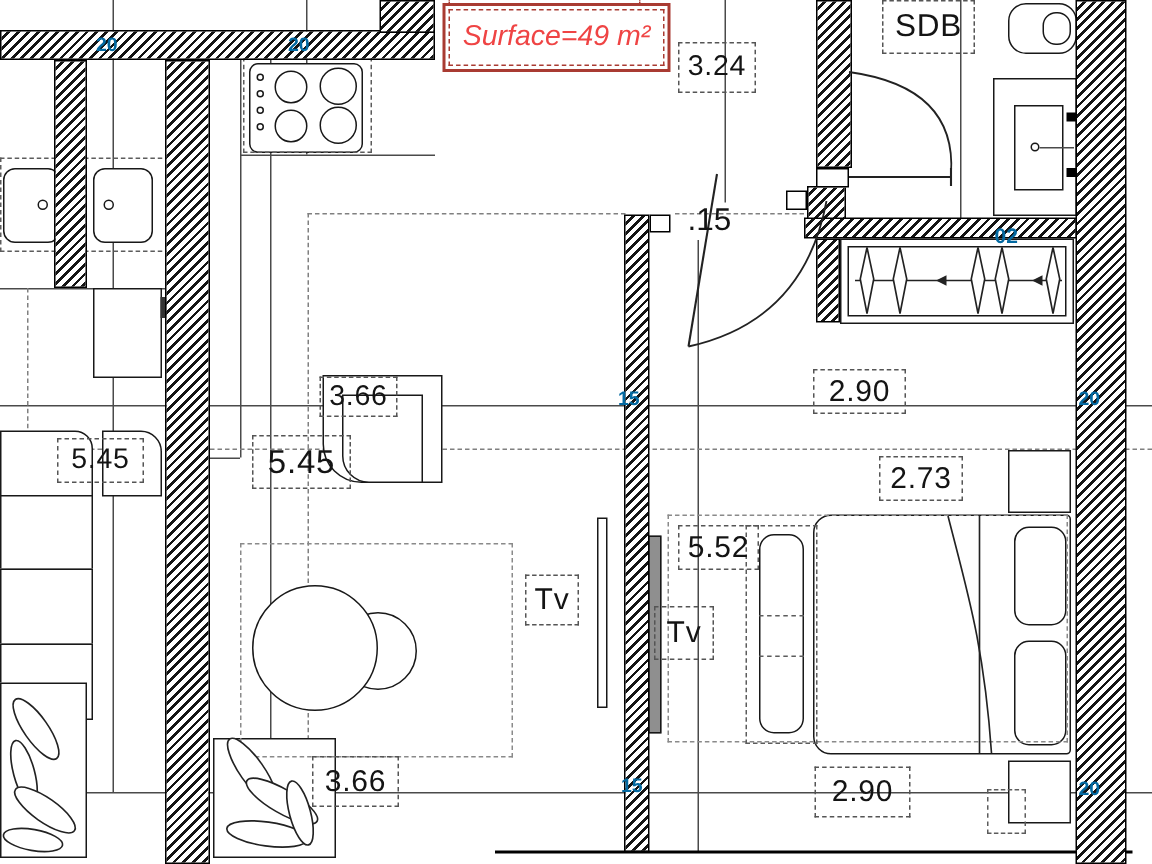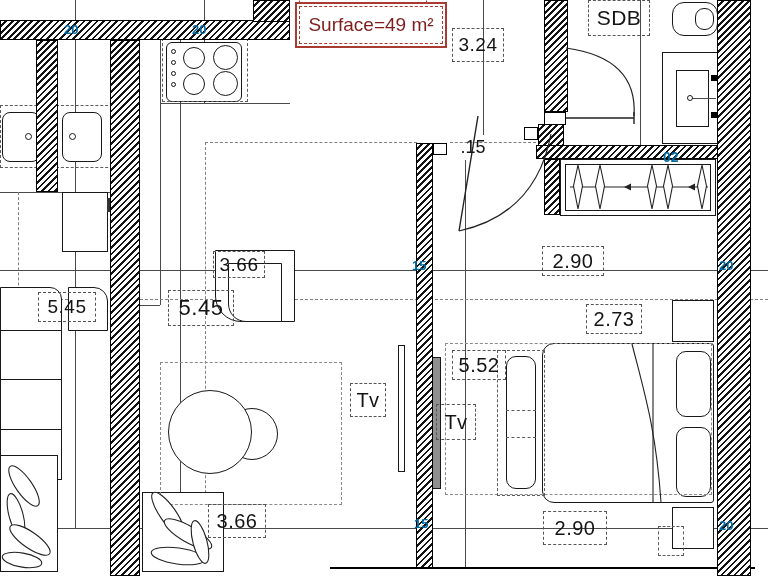--- a/index.html
+++ b/index.html
@@ -20,21 +20,21 @@
   .furn{background:#fff;border:1.5px solid #181818;z-index:2;}
   .dfurn{border:1.4px dashed #5c5c5c;background:transparent;z-index:3;}
   .ddiv{height:0;border-top:1.3px dashed #5c5c5c;z-index:3;}
   
   .dbox{border:1.5px dashed #555;display:flex;align-items:center;justify-content:center;
         color:#141414;z-index:5;background:transparent;letter-spacing:0.5px;}
   .txt{color:#141414;display:flex;align-items:center;justify-content:center;z-index:5;}
   .wt{font-size:13px;font-weight:700;color:#0369a1;z-index:5;}
   #surface-box{border:2.2px solid #A93B32;background:#fff;z-index:6;display:flex;align-items:center;justify-content:center;}
   #surface-inner{position:absolute;left:2px;top:2px;right:2px;bottom:2px;border:1.3px dashed #A93B32;
-        display:flex;align-items:center;justify-content:center;color:#7f1d1d;font-size:19px;}
+        display:flex;align-items:center;justify-content:center;color:#ef4444;font-size:19px;font-style:italic;}
   #surface-partial{border:1.3px dashed #A93B32;z-index:6;background:transparent;}
   svg.overlay{position:absolute;left:0;top:0;z-index:4;pointer-events:none;}
 </style>
 </head>
 <body>
 
 <div id="plan">
 
   <div class="abs hl" style="left:0;top:270px;width:768px;"></div>
   <div class="abs hl" style="left:0;top:528px;width:768px;"></div>
@@ -166,21 +166,21 @@
     </g>
   </svg>
 
   <div id="surface-partial" class="abs" style="left:299px;top:-6px;width:128px;height:10px;"></div>
   <div id="surface-box" class="abs" style="left:295px;top:2px;width:152px;height:46px;">
     <div id="surface-inner">Surface=49 m²</div>
   </div>
 
   <div class="abs dbox" style="left:452px;top:28px;width:52px;height:34px;font-size:19px;">3.24</div>
   <div class="abs dbox" style="left:588px;top:0;width:62px;height:36px;font-size:21px;">SDB</div>
-  <div class="abs txt" style="left:453px;top:136px;width:40px;height:22px;font-size:18px;">.15</div>
+  <div class="abs txt" style="left:453px;top:136px;width:40px;height:22px;font-size:21px;">.15</div>
   <div class="abs dbox" style="left:542px;top:246px;width:62px;height:30px;font-size:20px;">2.90</div>
   <div class="abs dbox" style="left:38px;top:292px;width:58px;height:30px;font-size:19px;">5.45</div>
   <div class="abs dbox" style="left:168px;top:290px;width:66px;height:36px;font-size:22px;">5.45</div>
   <div class="abs dbox" style="left:213px;top:251px;width:52px;height:27px;font-size:19px;">3.66</div>
   <div class="abs dbox" style="left:586px;top:304px;width:56px;height:30px;font-size:20px;">2.73</div>
   <div class="abs dbox" style="left:452px;top:350px;width:54px;height:30px;font-size:20px;">5.52</div>
   <div class="abs dbox" style="left:350px;top:383px;width:36px;height:34px;font-size:20px;">Tv</div>
   <div class="abs dbox" style="left:436px;top:404px;width:40px;height:36px;font-size:20px;">Tv</div>
   <div class="abs dbox" style="left:208px;top:504px;width:58px;height:34px;font-size:20px;">3.66</div>
   <div class="abs dbox" style="left:543px;top:511px;width:64px;height:34px;font-size:20px;">2.90</div>

